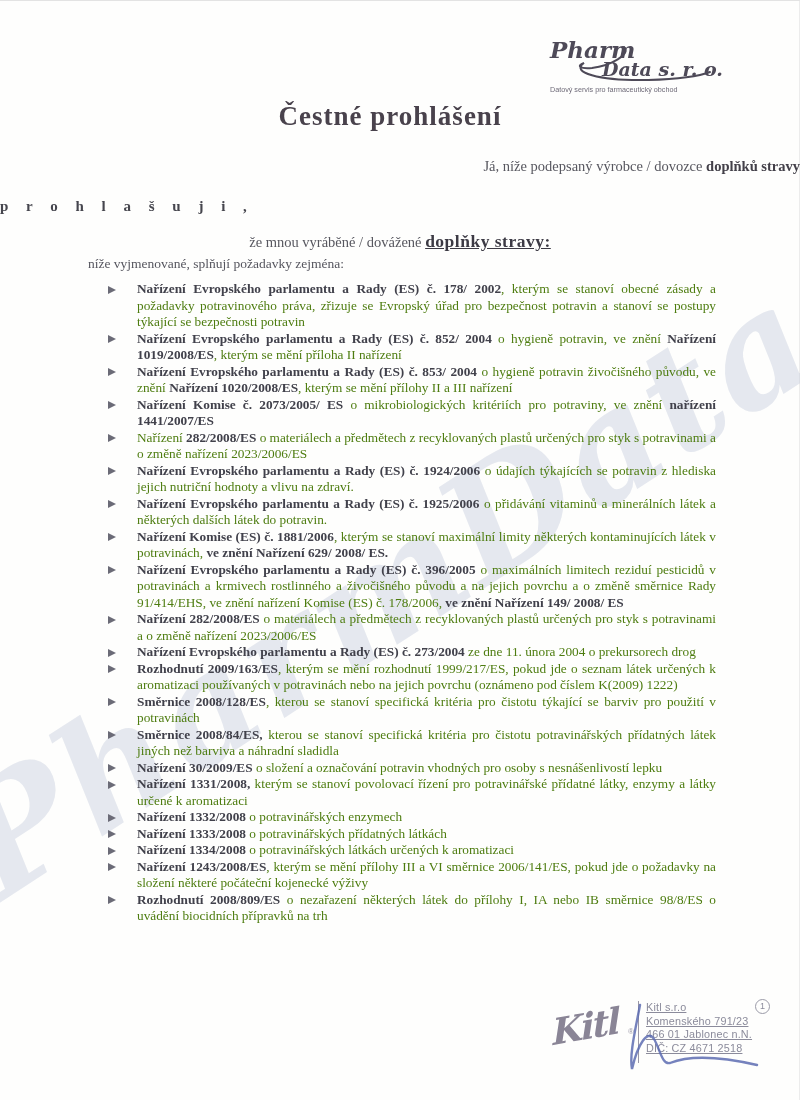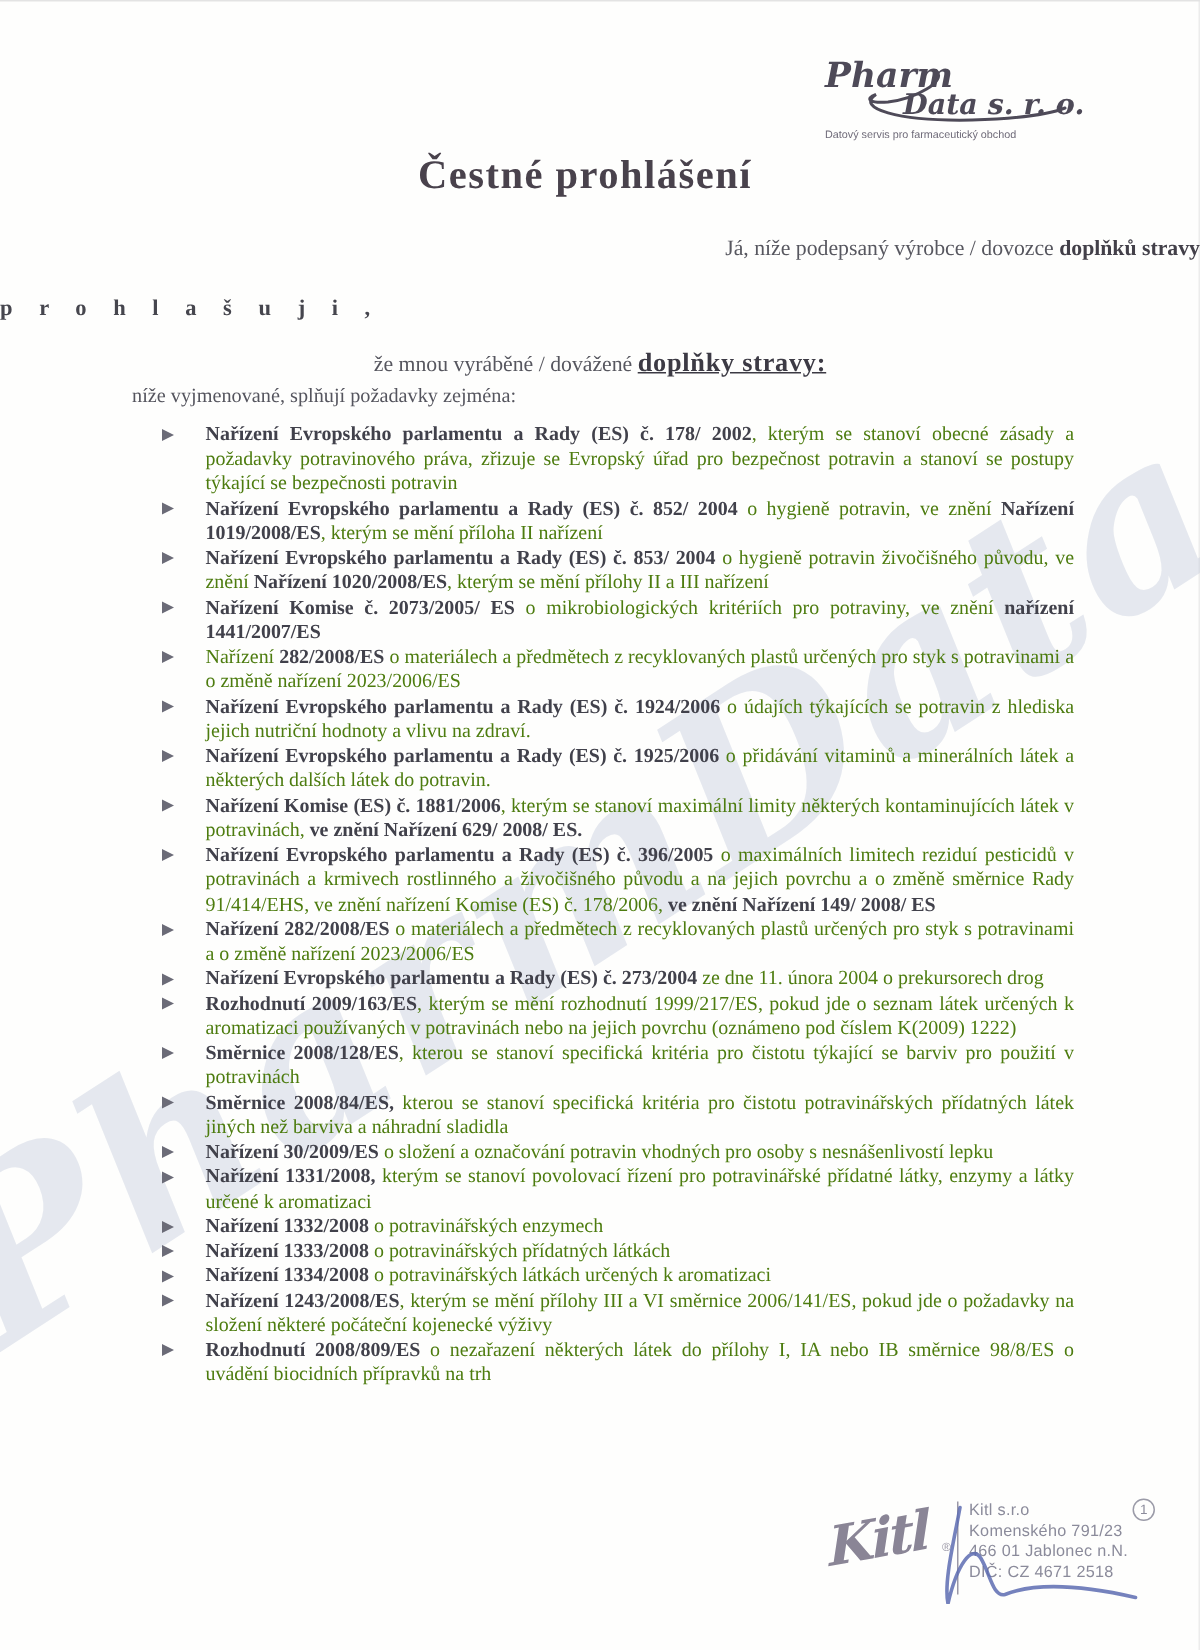--- a/index.html
+++ b/index.html
@@ -62,21 +62,21 @@
   .sig{
     position:absolute;left:0;top:8px;
     font-family:"DejaVu Serif", serif;font-style:italic;font-weight:bold;
     font-size:36px;color:#8a8596;transform:rotate(-10deg) skewX(-8deg);
     letter-spacing:-2px;
   }
   .stamp-divider{position:absolute;left:86px;top:4px;width:1px;height:62px;background:#9a97a6;}
   .stamp-lines{
     position:absolute;left:94px;top:4px;width:140px;
     font-family:"Liberation Sans", sans-serif;font-size:10.8px;line-height:13.5px;
-    color:#8b8b9b;letter-spacing:0.2px;
+    color:#8b8b9b;letter-spacing:0.2px;text-decoration:underline;
   }
   .page-badge{
     position:absolute;left:203px;top:2px;width:13px;height:13px;border-radius:50%;
     border:1px solid #9b9ba8;color:#8b8b9b;font-family:"Liberation Sans", sans-serif;
     font-size:9px;line-height:13px;text-align:center;
   }
   .reg-mark{
     position:absolute;left:76px;top:30px;font-family:"Liberation Sans", sans-serif;
     font-size:8px;color:#9a97a6;
   }

